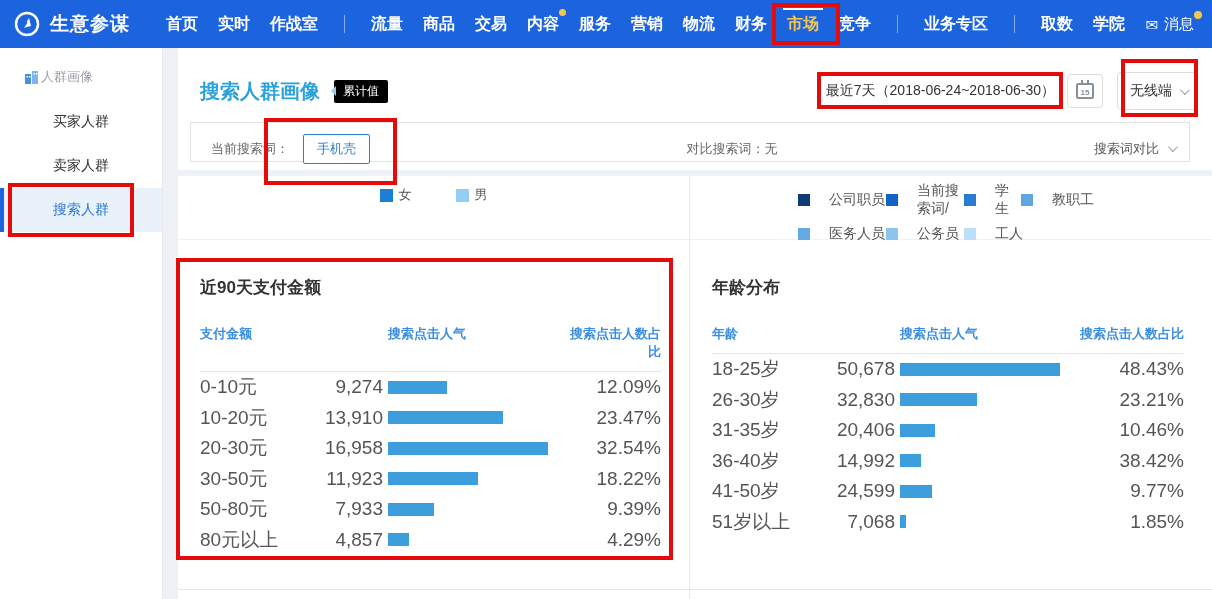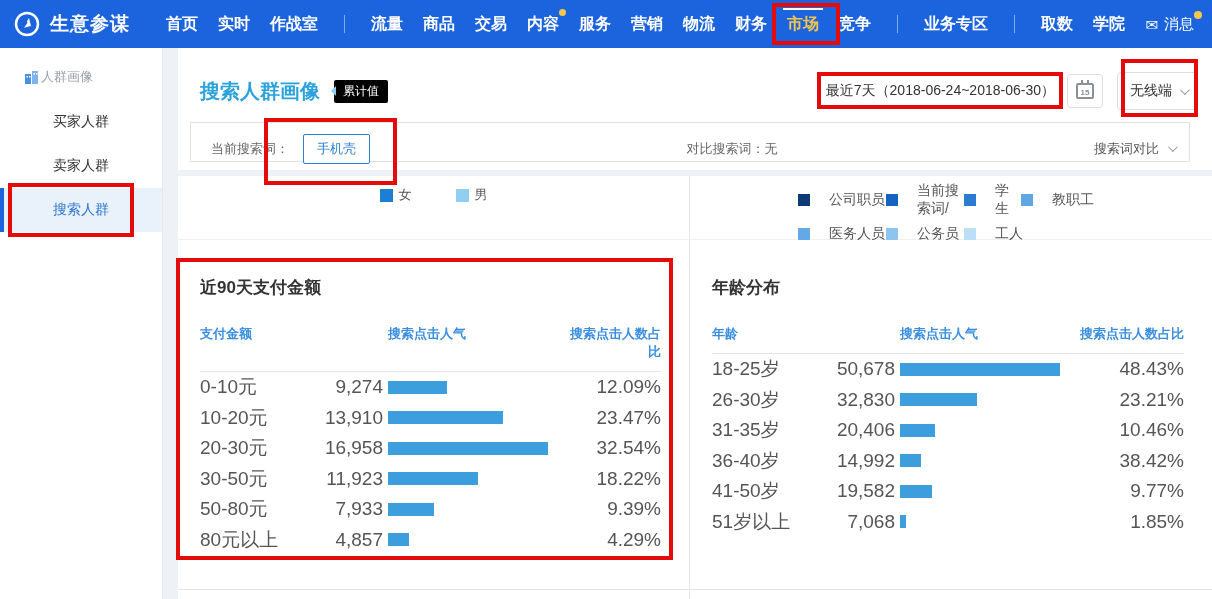--- a/index.html
+++ b/index.html
@@ -396,21 +396,21 @@
             <div class="t-row">
               <span class="td-label">36-40岁</span>
               <span class="td-value">14,992</span>
               <span class="td-bar">
                 <span class="bar" style="width: 20.7px;"></span>
               </span>
               <span class="td-pct">38.42%</span>
             </div>
             <div class="t-row">
               <span class="td-label">41-50岁</span>
-              <span class="td-value">19,582</span>
+              <span class="td-value">24,599</span>
               <span class="td-bar">
                 <span class="bar" style="width: 32.3px;"></span>
               </span>
               <span class="td-pct">9.77%</span>
             </div>
             <div class="t-row">
               <span class="td-label">51岁以上</span>
               <span class="td-value">7,068</span>
               <span class="td-bar">
                 <span class="bar" style="width: 6.1px;"></span>

